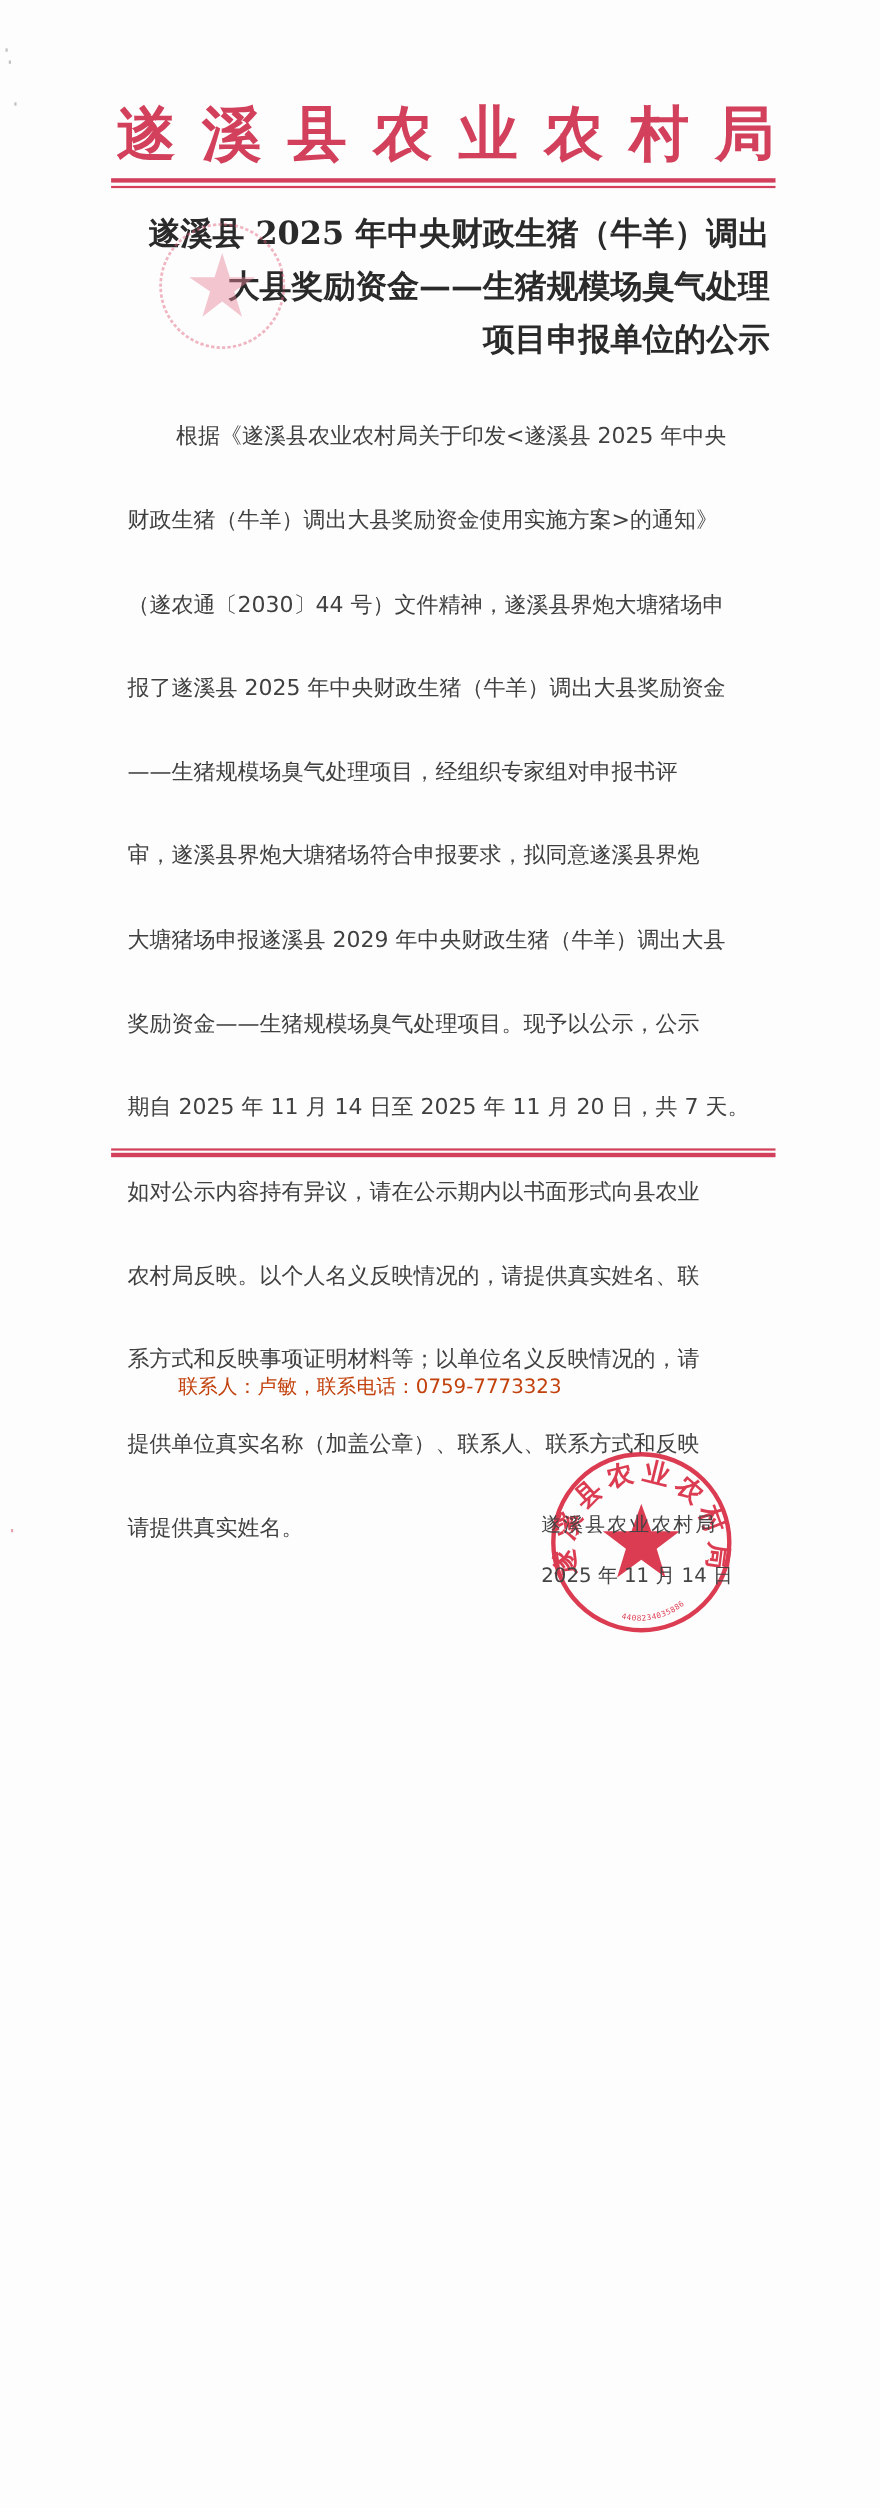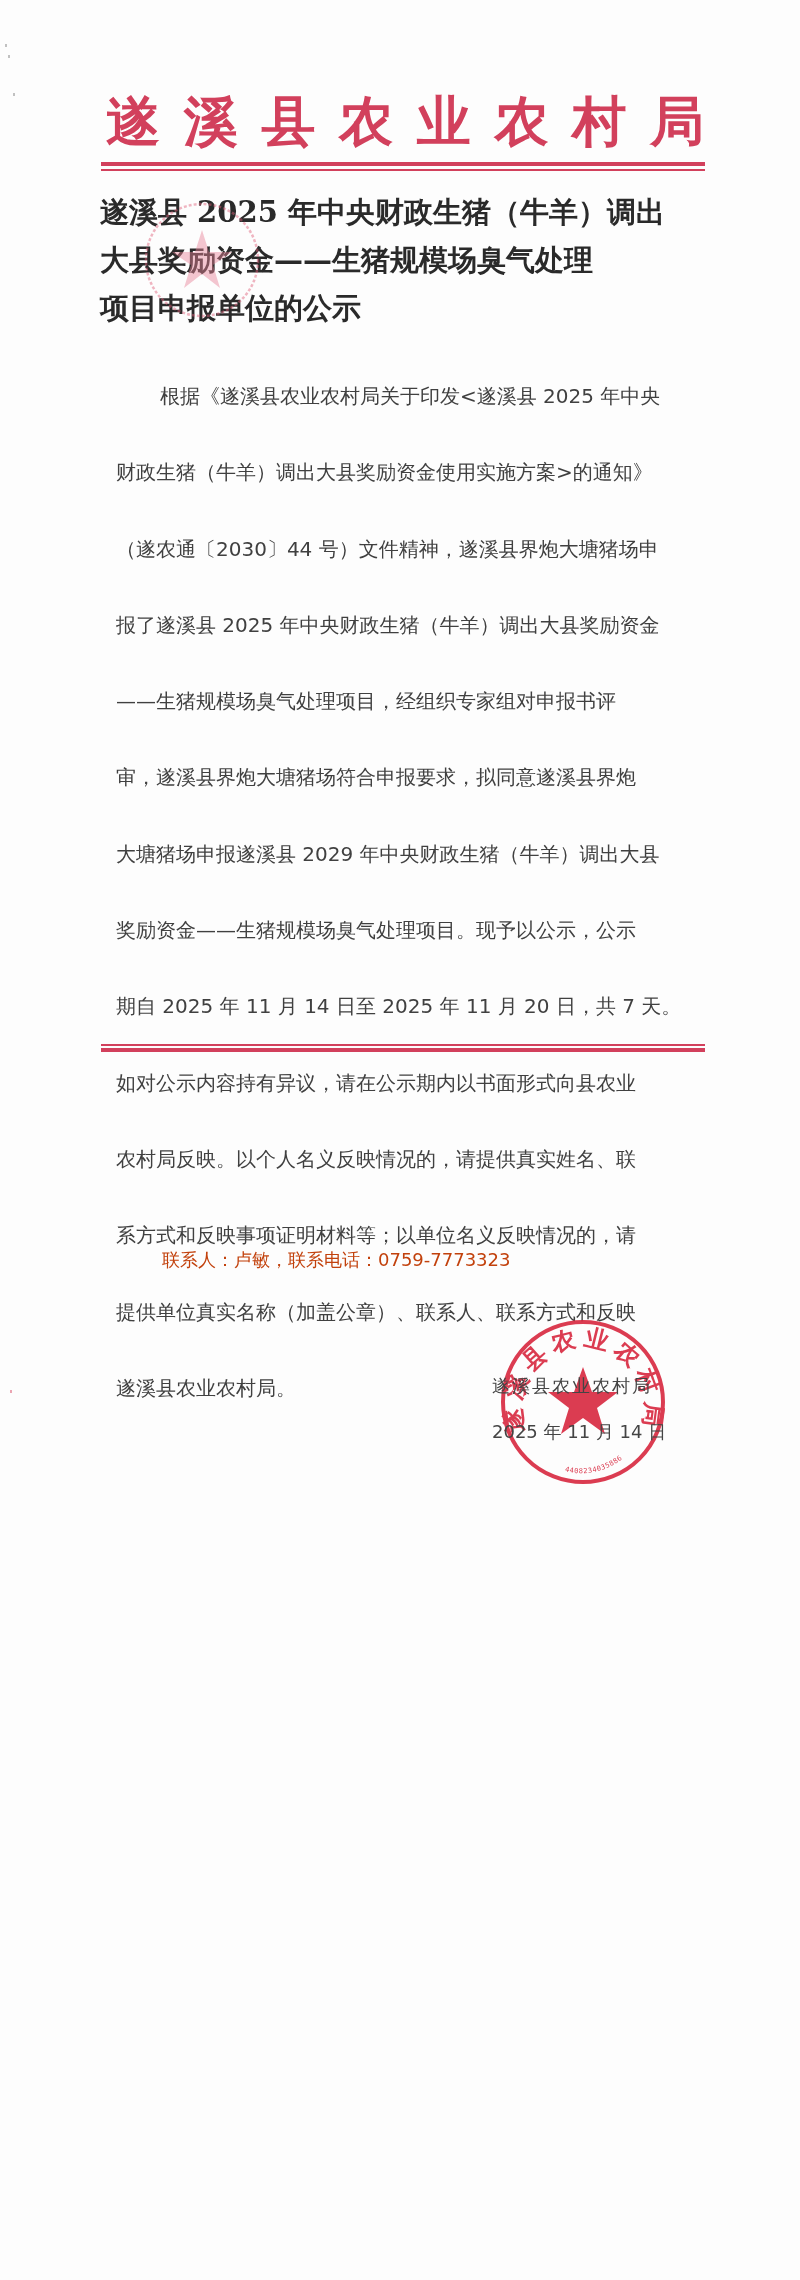--- a/index.html
+++ b/index.html
@@ -38,21 +38,21 @@
     .rule-thin {
       position: absolute; left: 101px; width: 604px; height: 2px;
       background: #d2405c;
     }
 
     
     .doc-title {
       position: absolute;
       left: 100px; width: 600px;
       top: 188px;
-      text-align: left;
+      text-align: right;
       font-family: "DejaVu Serif", "Liberation Serif", serif;
       font-weight: bold;
       font-size: 29px;
       line-height: 48px;
       color: #2a2a2a;
     }
     .doc-title div { white-space: nowrap; }
 
     
     .body-text {
@@ -157,21 +157,21 @@
     <div class="line">报了遂溪县 2025 年中央财政生猪（牛羊）调出大县奖励资金</div>
     <div class="line">——生猪规模场臭气处理项目，经组织专家组对申报书评</div>
     <div class="line">审，遂溪县界炮大塘猪场符合申报要求，拟同意遂溪县界炮</div>
     <div class="line">大塘猪场申报遂溪县 2029 年中央财政生猪（牛羊）调出大县</div>
     <div class="line">奖励资金——生猪规模场臭气处理项目。现予以公示，公示</div>
     <div class="line">期自 2025 年 11 月 14 日至 2025 年 11 月 20 日，共 7 天。</div>
     <div class="line">如对公示内容持有异议，请在公示期内以书面形式向县农业</div>
     <div class="line">农村局反映。以个人名义反映情况的，请提供真实姓名、联</div>
     <div class="line">系方式和反映事项证明材料等；以单位名义反映情况的，请</div>
     <div class="line">提供单位真实名称（加盖公章）、联系人、联系方式和反映</div>
-    <div class="line last">遂溪县农业农村局。</div>
+    <div class="line last">请提供真实姓名。</div>
   </div>
 
   <div class="rule-thin" style="top:1044px"></div>
   <div class="rule-thick" style="top:1048px"></div>
 
   <div class="contact">联系人：卢敏，联系电话：0759-7773323</div>
 
   <div class="stamp stamp-official">
     <svg viewBox="0 0 166 166" width="166" height="166">
       <defs>

